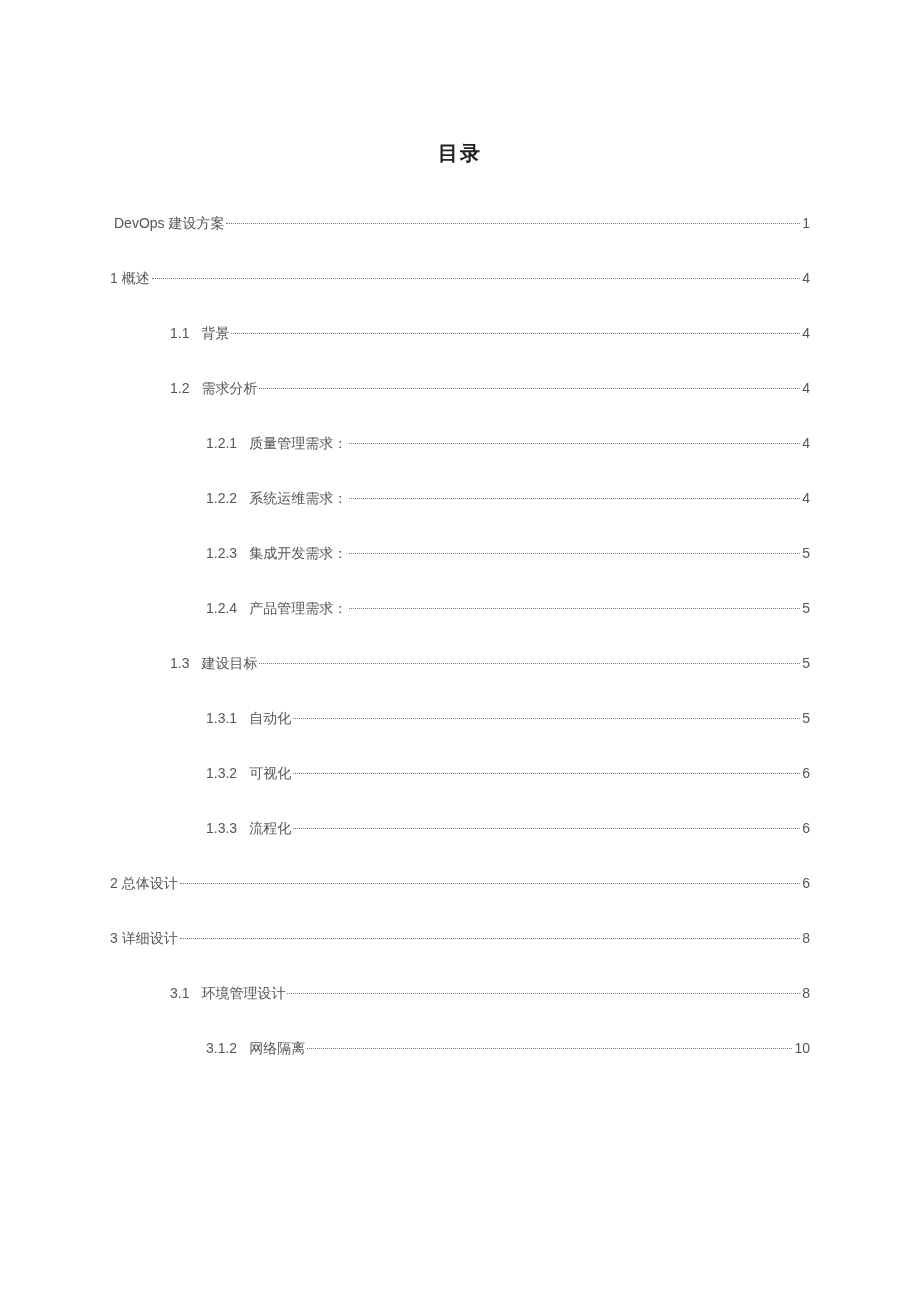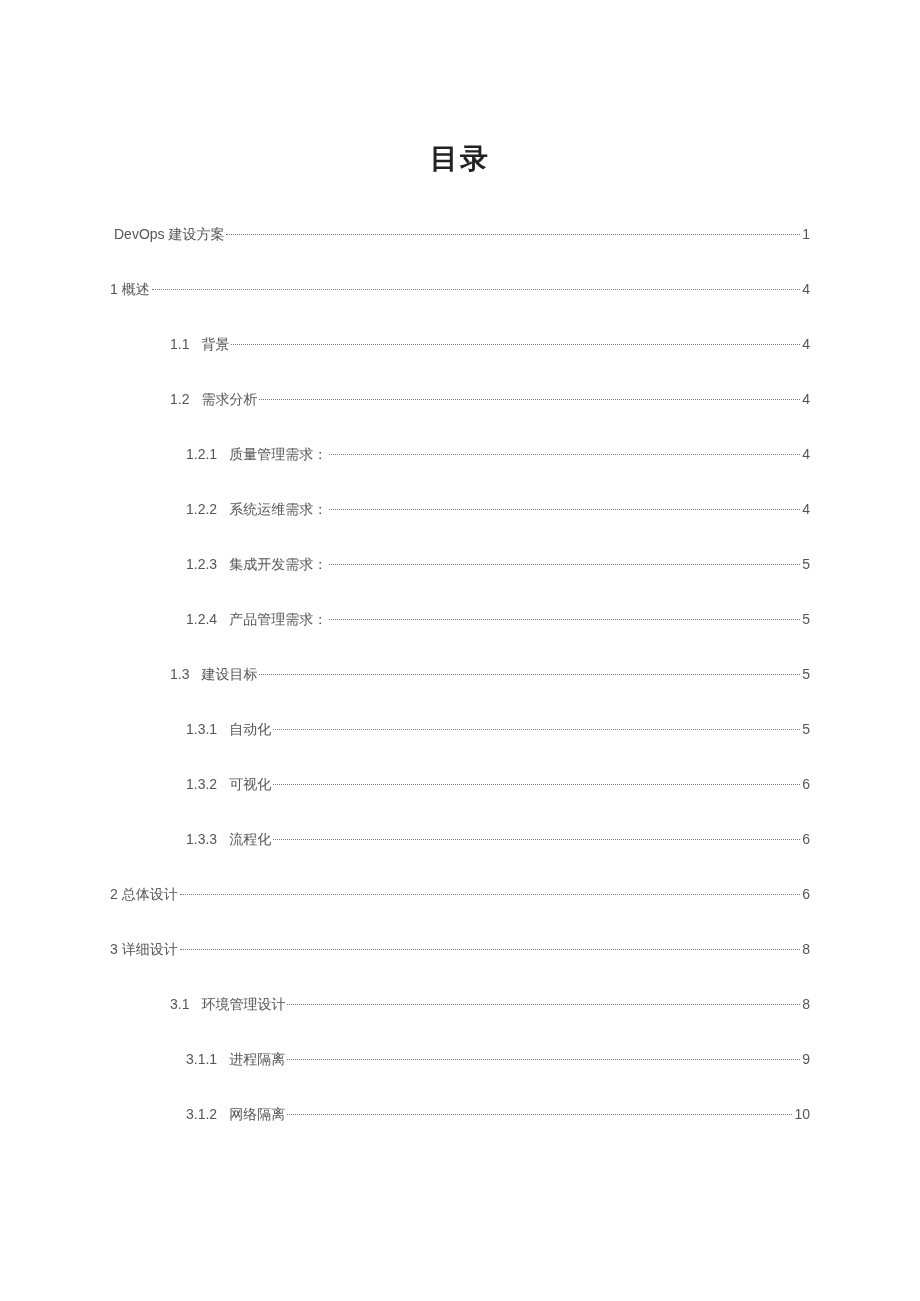--- a/index.html
+++ b/index.html
@@ -7,37 +7,37 @@
       width: 920px;
       height: 1301px;
       background: #ffffff;
       font-family: "Microsoft YaHei", "SimSun", Arial, sans-serif;
       color: #333333;
       padding: 140px 110px 60px 110px;
       position: relative;
     }
     .title {
       text-align: center;
-      font-size: 28px;
+      font-size: 20px;
       font-weight: bold;
       color: #222222;
       margin-bottom: 48px;
       letter-spacing: 2px;
     }
     .toc-entry {
       display: flex;
       align-items: baseline;
       font-size: 14px;
       color: #555555;
       margin-bottom: 37px;
       white-space: nowrap;
     }
     .toc-entry.level-0 { margin-left: 0; }
     .toc-entry.level-1 { margin-left: 60px; text-align: center; }
-    .toc-entry.level-2 { margin-left: 76px; }
+    .toc-entry.level-2 { margin-left: 96px; }
     .toc-number {
       flex: 0 0 auto;
     }
     .toc-label {
       flex: 0 0 auto;
       margin-left: 4px;
     }
     .toc-number.spaced {
       margin-right: 8px;
     }
@@ -142,24 +142,18 @@
       <span class="toc-dots"></span>
       <span class="toc-page">8</span>
     </div>
     <div class="toc-entry level-1">
       <span class="toc-number spaced">3.1</span>
       <span class="toc-label">环境管理设计</span>
       <span class="toc-dots"></span>
       <span class="toc-page">8</span>
     </div>
     <div class="toc-entry level-2">
-      <span class="toc-number spaced">3.1.1</span>
-      <span class="toc-label">进程隔离</span>
-      <span class="toc-dots"></span>
-      <span class="toc-page">9</span>
-    </div>
-    <div class="toc-entry level-2">
       <span class="toc-number spaced">3.1.2</span>
       <span class="toc-label">网络隔离</span>
       <span class="toc-dots"></span>
       <span class="toc-page">10</span>
     </div>
   </div>
 
 </body></html>

